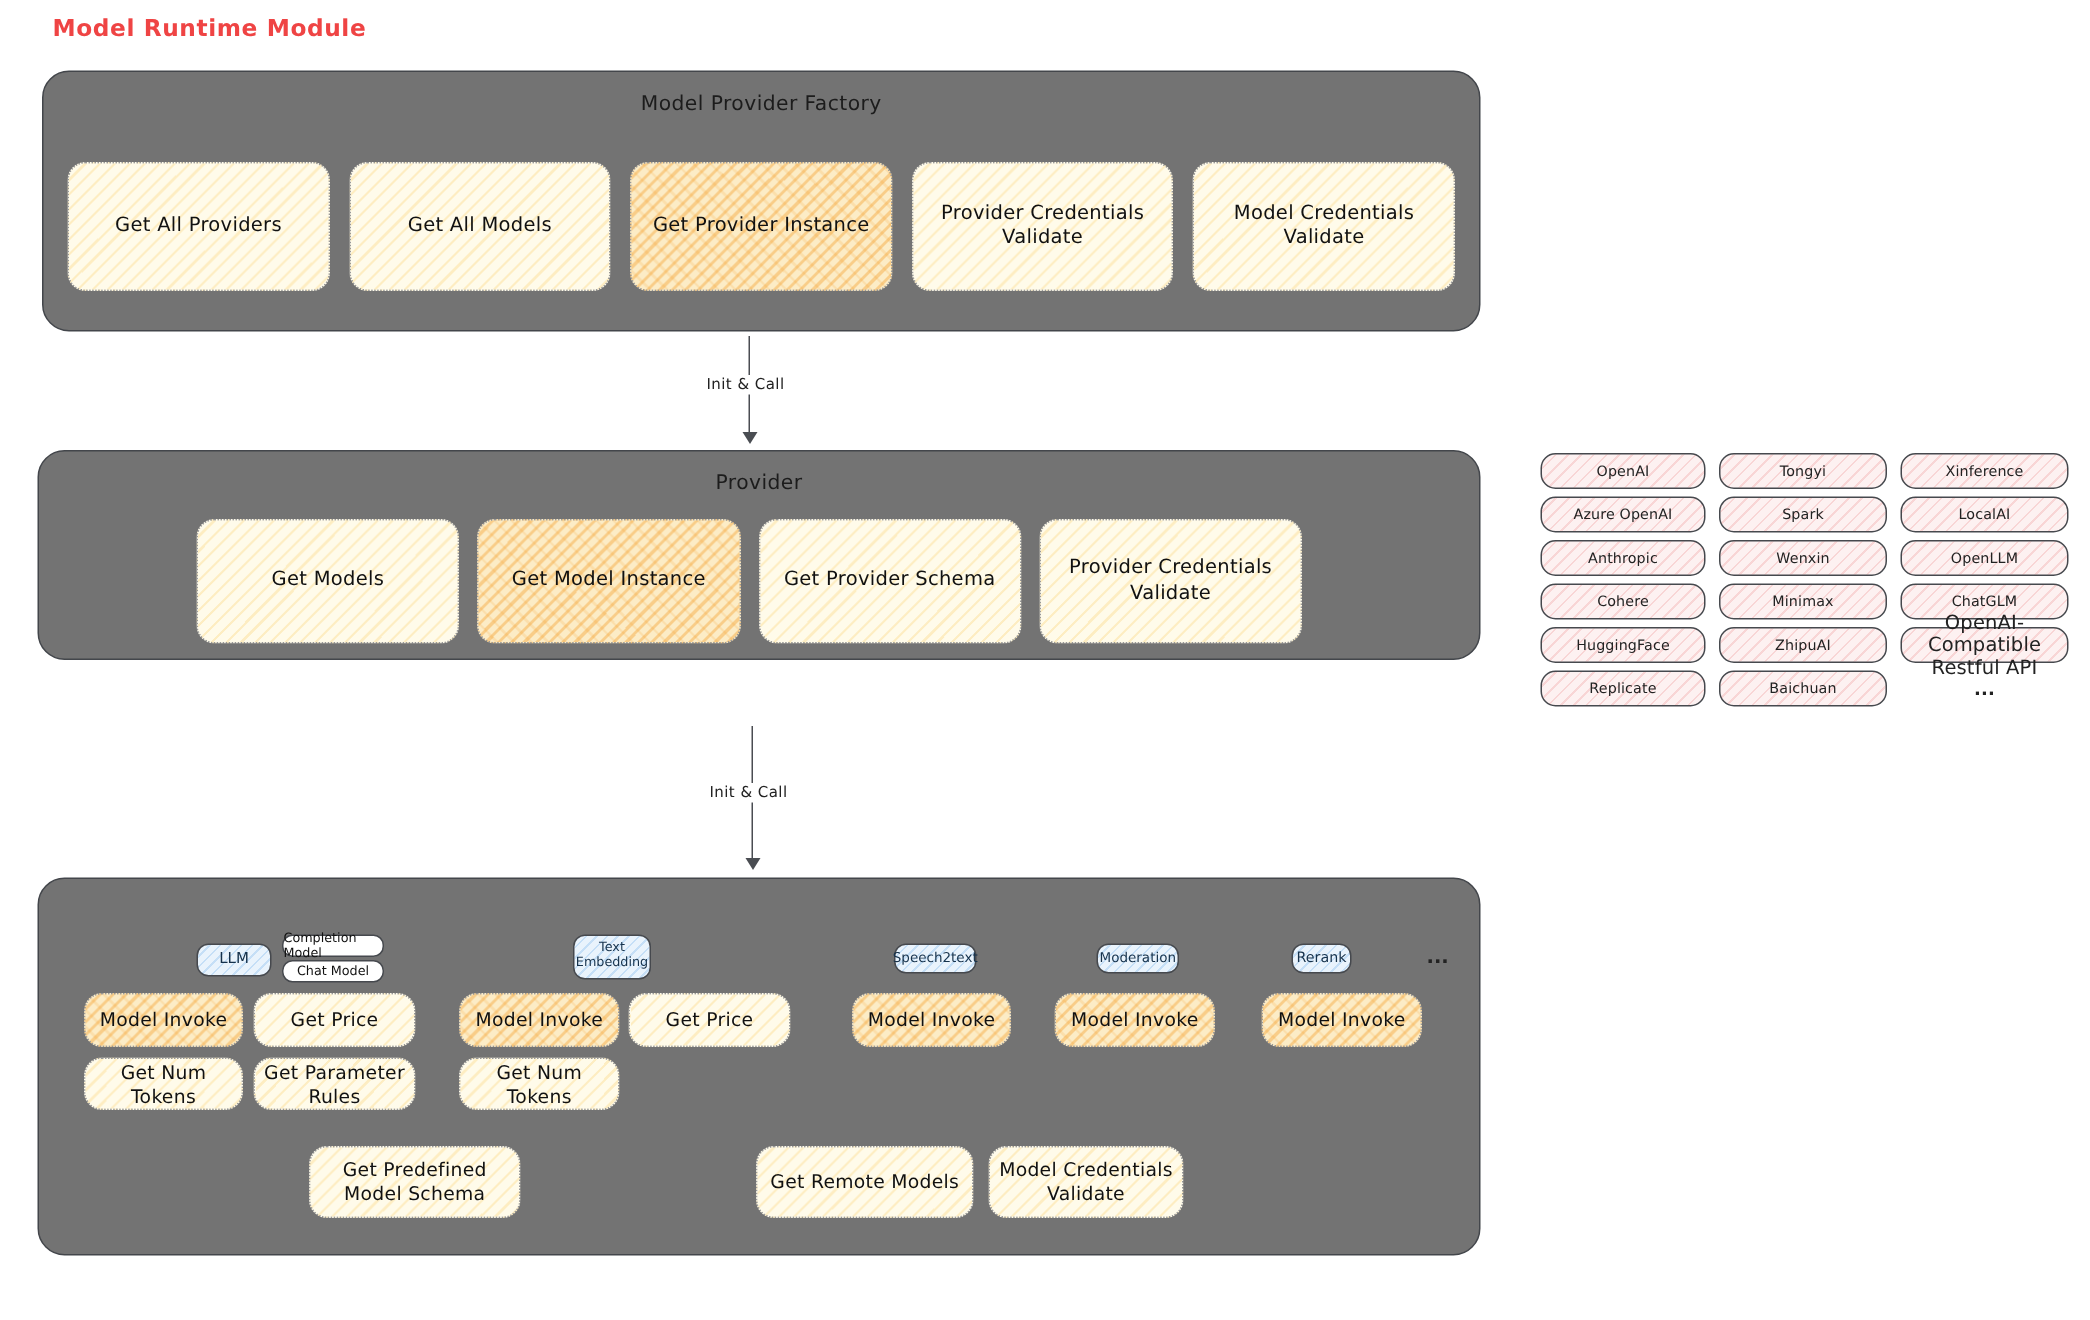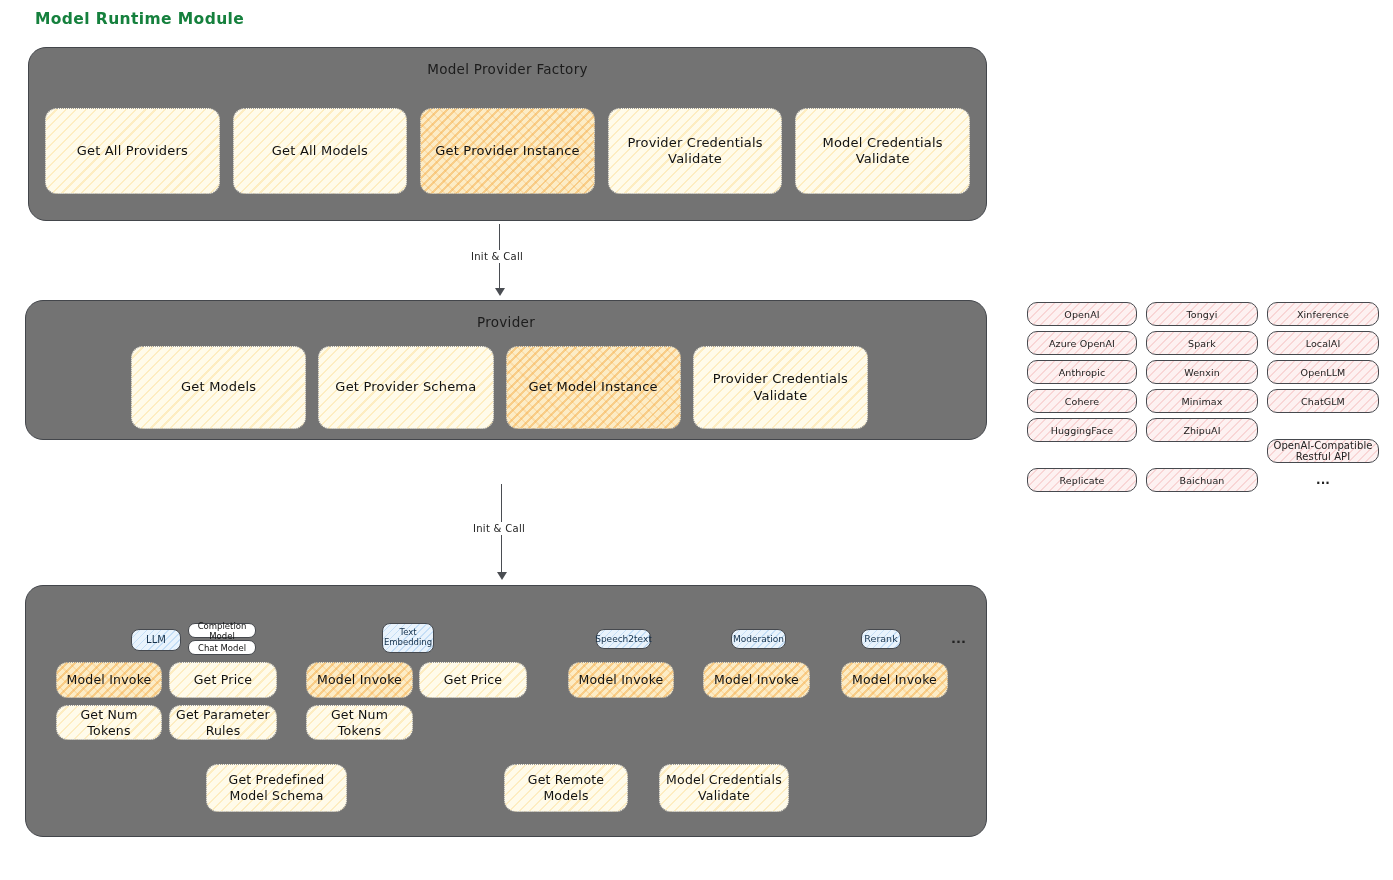--- a/index.html
+++ b/index.html
@@ -53,37 +53,37 @@
   .chip-plain{border:none;background:none;font-size:12px;font-weight:600;}
   
   .tab{
     position:absolute;display:flex;align-items:center;justify-content:center;text-align:center;
     border:1.4px solid #46494e;border-radius:8px;
     font-size:9px;line-height:1.15;color:#16324c;box-sizing:border-box;padding:1px 3px;
     background-color:#e9f3fc;
     background-image:repeating-linear-gradient(135deg,rgba(121,180,235,.32) 0 1.2px,transparent 1.2px 5px);
   }
   .mini{
-    position:absolute;display:flex;align-items:center;justify-content:center;text-align:center;
+    position:absolute;display:flex;align-items:center;justify-content:center;text-align:left;
     border:1.3px solid #46494e;border-radius:7px;background:#fff;
     font-size:8.5px;color:#111;box-sizing:border-box;
   }
   .dots{position:absolute;font-size:13px;font-weight:600;color:#222;}
   
   .arrow{position:absolute;width:0;border-left:1.6px solid #4a4d52;}
   .arrow .head{
     position:absolute;bottom:-2px;left:-5.3px;width:0;height:0;
     border-left:5px solid transparent;border-right:5px solid transparent;
     border-top:8px solid #4a4d52;
   }
   .arrow-label{
     position:absolute;background:#fff;padding:1px 4px;font-size:10px;letter-spacing:.3px;color:#222;
     transform:translateX(-50%);
   }
-  #page-title{position:absolute;left:35px;top:10px;font-size:15.5px;font-weight:600;letter-spacing:.4px;color:#15803d;}
+  #page-title{position:absolute;left:35px;top:10px;font-size:15.5px;font-weight:600;letter-spacing:.4px;color:#ef4444;}
 </style>
 </head>
 <body>
 
 <div id="canvas">
 
   <div id="page-title">Model Runtime Module</div>
 
   <div class="panel" style="left:28px;top:47px;width:957px;height:172px;">
     <div class="panel-title">Model Provider Factory</div>
@@ -98,42 +98,42 @@
 
   <div class="arrow" style="left:499px;top:224px;height:70px;">
       <span class="head"></span>
     </div>
   <div class="arrow-label" style="left:497px;top:250px;">Init &amp; Call</div>
 
   <div class="panel stack3" style="left:25px;top:300px;width:960px;height:138px;">
     <div class="panel-title">Provider</div>
     <div class="abs" style="left:105px;top:45px;width:737px;height:83px;display:flex;gap:12px;">
       <div class="btn yellow" style="flex:1;">Get Models</div>
+      <div class="btn orange" style="flex:1;">Get Model Instance</div>
       <div class="btn yellow" style="flex:1;">Get Provider Schema</div>
-      <div class="btn orange" style="flex:1;">Get Model Instance</div>
       <div class="btn yellow" style="flex:1;">Provider Credentials Validate</div>
     </div>
   </div>
 
   <div id="provider-grid">
     <div class="chip">OpenAI</div>
     <div class="chip">Tongyi</div>
     <div class="chip">Xinference</div>
     <div class="chip">Azure OpenAI</div>
     <div class="chip">Spark</div>
     <div class="chip">LocalAI</div>
     <div class="chip">Anthropic</div>
     <div class="chip">Wenxin</div>
     <div class="chip">OpenLLM</div>
     <div class="chip">Cohere</div>
     <div class="chip">Minimax</div>
     <div class="chip">ChatGLM</div>
     <div class="chip">HuggingFace</div>
     <div class="chip">ZhipuAI</div>
-    <div class="chip" style="font-size:10px;margin-top:21px;">OpenAI-Compatible Restful API</div>
+    <div class="chip" style="font-size:13px;">OpenAI-Compatible Restful API</div>
     <div class="chip">Replicate</div>
     <div class="chip">Baichuan</div>
     <div class="chip chip-plain">...</div>
   </div>
 
   <div class="arrow" style="left:501px;top:484px;height:94px;">
       <span class="head"></span>
     </div>
   <div class="arrow-label" style="left:499px;top:522px;">Init &amp; Call</div>
 
@@ -154,17 +154,17 @@
     <div class="btn yellow" style="position:absolute;left:393px;top:76px;width:108px;height:36px;font-size:12.5px;">Get Price</div>
     <div class="btn orange" style="position:absolute;left:542px;top:76px;width:106px;height:36px;font-size:12.5px;">Model Invoke</div>
     <div class="btn orange" style="position:absolute;left:677px;top:76px;width:107px;height:36px;font-size:12.5px;">Model Invoke</div>
     <div class="btn orange" style="position:absolute;left:815px;top:76px;width:107px;height:36px;font-size:12.5px;">Model Invoke</div>
 
     <div class="btn yellow" style="position:absolute;left:30px;top:119px;width:106px;height:35px;font-size:12.5px;">Get Num Tokens</div>
     <div class="btn yellow" style="position:absolute;left:143px;top:119px;width:108px;height:35px;font-size:12.5px;">Get Parameter Rules</div>
     <div class="btn yellow" style="position:absolute;left:280px;top:119px;width:107px;height:35px;font-size:12.5px;">Get Num Tokens</div>
 
     <div class="btn yellow" style="position:absolute;left:180px;top:178px;width:141px;height:48px;font-size:12.5px;">Get Predefined Model Schema</div>
-    <div class="btn yellow" style="position:absolute;left:478px;top:178px;width:124px;height:48px;font-size:12.5px;">Get Remote Models</div>
+    <div class="btn yellow" style="position:absolute;left:478px;top:178px;width:145px;height:48px;font-size:12.5px;">Get Remote Models</div>
     <div class="btn yellow" style="position:absolute;left:633px;top:178px;width:130px;height:48px;font-size:12.5px;">Model Credentials Validate</div>
   </div>
 
 </div>
 
 </body></html>

